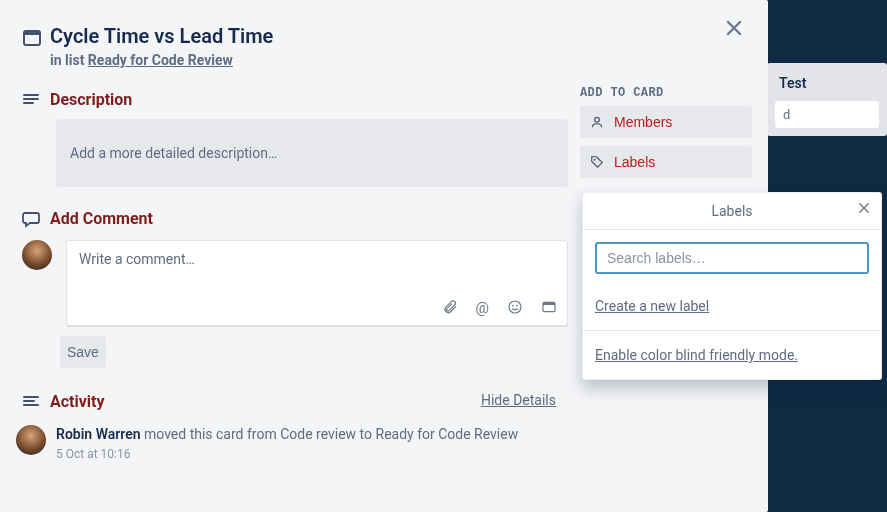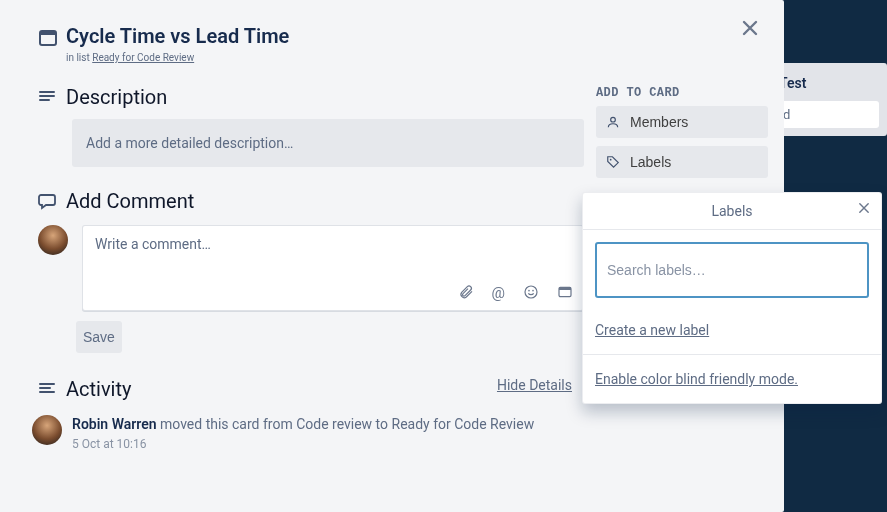--- a/index.html
+++ b/index.html
@@ -26,21 +26,21 @@
     width: 120px;
     background: #e2e4e9;
     border-radius: 3px;
     padding: 8px;
     color: #172b4d;
   }
   .board-list .list-title { font-weight: 600; font-size: 14px; padding: 4px; }
   .board-list .card { background: #fff; border-radius: 3px; padding: 6px 8px; margin-top: 6px; font-size: 13px; color: #5e6c84; }
   .card-modal {
     position: absolute;
-    top: 0; left: 16px;
+    top: 0; left: 0;
     width: 768px;
     height: 512px;
     background: #f4f5f7;
     border-radius: 2px;
     padding: 16px 16px 0 16px;
   }
   .close-x {
     position: absolute;
     top: 12px; right: 18px;
     width: 32px; height: 32px;
@@ -55,31 +55,31 @@
     width: 552px;
   }
   .side-col {
     float: right;
     width: 172px;
     margin-top: 70px;
   }
   .title-row { display:flex; align-items:flex-start; padding: 8px 0 0 6px; }
   .title-icon { width: 28px; color:#42526e; padding-top:4px;}
   .title-text { font-size: 20px; font-weight: 600; color:#172b4d; }
-  .subtitle { font-size: 10px; color:#5e6c84; margin: 4px 0 0 34px; }
+  .subtitle { font-size: 14px; color:#5e6c84; margin: 4px 0 0 34px; font-weight: bold; }
   .subtitle a { text-decoration: underline; color:#5e6c84; cursor:pointer; }
   .section { margin-top: 22px; padding-left:6px; }
   .section-head { display:flex; align-items:center; }
   .section-icon { width:28px; color:#42526e; display:flex; }
-  .section-title { font-size:20px; font-weight:400; color:#0f172a; }
+  .section-title { font-size:16px; font-weight:700; color:#7f1d1d; }
   .desc-box {
     margin: 10px 0 0 34px;
     background: rgba(9,30,66,0.06);
     border-radius:3px;
-    padding: 16px 14px;
+    padding: 26px 14px;
     color:#5e6c84;
     font-size:14px;
     min-height: 44px;
     cursor:pointer;
   }
   .avatar {
     width: 30px; height: 30px;
     border-radius: 50%;
     background: radial-gradient(circle at 50% 35%, #d7a57a 0%, #7a4c2e 55%, #1b1b1b 100%);
     flex-shrink:0;
@@ -111,21 +111,21 @@
   .activity-head { display:flex; align-items:flex-start; justify-content:space-between; margin-top:24px; padding-left:6px;}
   .hide-details { font-size:14px; color:#5e6c84; text-decoration: underline; cursor:pointer; margin-right:12px;}
   .activity-item { display:flex; gap:10px; margin:14px 0 0 0; padding-left:0;}
   .activity-text { font-size:14px; color:#5e6c84; line-height:1.4;}
   .activity-text .name { font-weight:600; color:#172b4d;}
   .activity-time { font-size:12px; color:#8993a4; margin-top:2px;}
   .side-heading { font-size:12px; font-weight:600; letter-spacing:0.4px; color:#5e6c84; margin-bottom:6px;font-family:Liberation Mono, monospace;}
   .side-btn {
     display:flex; align-items:center; gap:8px;
     background:rgba(9,30,66,0.06);
-    color:#404040;
+    color:#b91c1c;
     border:none;
     width:100%;
     text-align:left;
     padding:8px 10px;
     font-size:14px;
     font-weight:500;
     border-radius:3px;
     margin-bottom:8px;
     cursor:pointer;
   }
@@ -148,21 +148,21 @@
     border-bottom:1px solid rgba(9,30,66,0.1);
     color:#5e6c84;
     font-size:14px;
   }
   .pop-close { position:absolute; right:10px; top:8px; color:#6b778c; cursor:pointer; font-size:16px;}
   .pop-body { padding: 12px; }
   .label-search {
     width:100%;
     border:2px solid #4d94c4;
     border-radius:3px;
-    padding:18px 10px;
+    padding:6px 10px;
     font-size:14px;
     outline:none;
     color:#172b4d;
   }
   .label-search::placeholder { color:#8993a4; }
   .label-row { display:flex; align-items:center; gap:10px; margin-top:10px;}
   .label-chip {
     flex:1;
     border-radius:3px;
     color:#fff;

